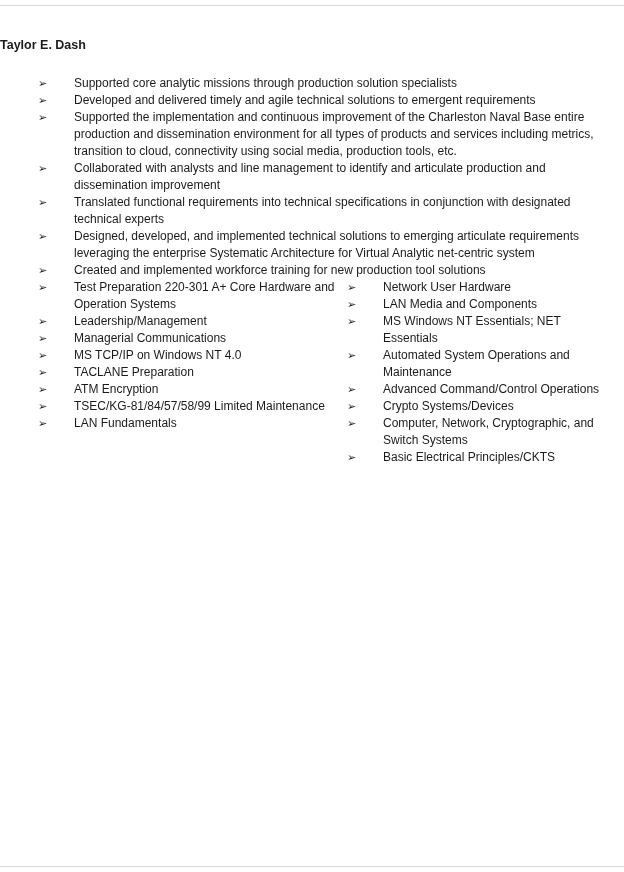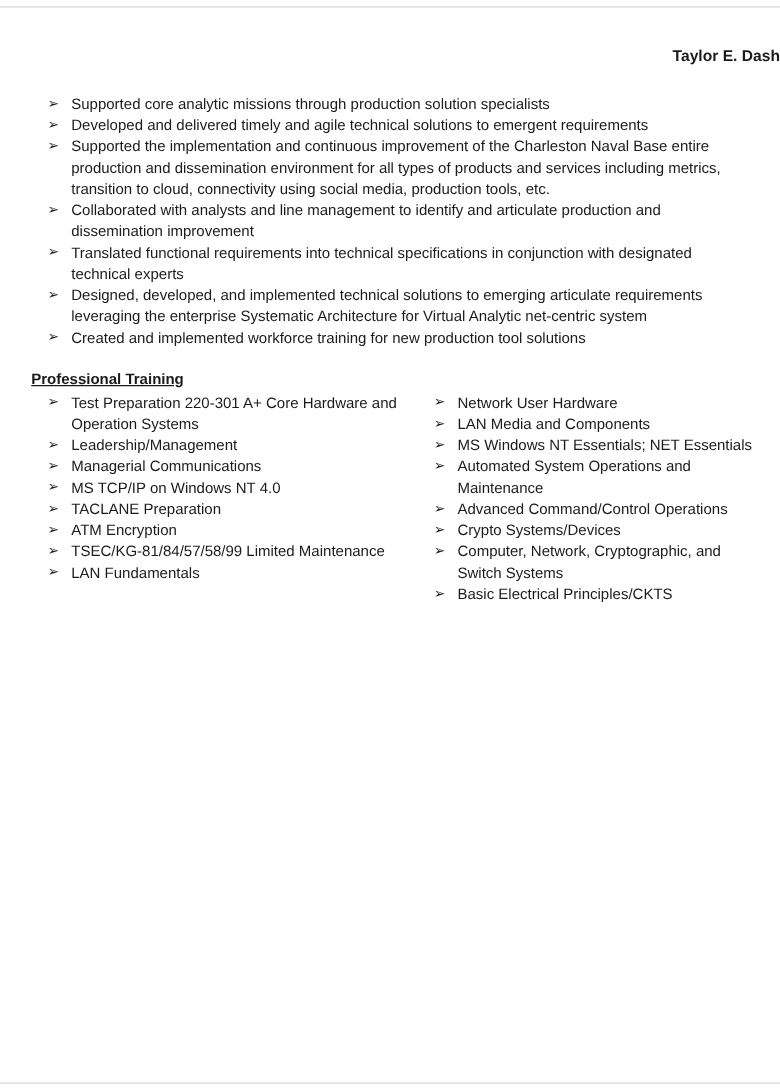--- a/index.html
+++ b/index.html
@@ -21,21 +21,21 @@
     bottom: 5px;
     left: 0;
     right: 0;
     border-top: 1px solid #d8d8d8;
     border-bottom: 1px solid #d8d8d8;
     background: #ffffff;
     box-sizing: border-box;
   }
   .doc-title {
     margin: 31px 0 0 0;
-    text-align: right;
+    text-align: left;
     font-weight: bold;
     font-size: 12.5px;
     line-height: 17px;
   }
   ul.bullet-list {
     list-style: none;
     margin: 0;
     padding: 0;
     font-size: 12px;
     line-height: 17px;
@@ -51,20 +51,21 @@
   }
   .glyph {
     flex: 0 0 19px;
     width: 19px;
     font-size: 11px;
     line-height: 17px;
     color: #1b1b1b;
   }
   .btext {
     flex: 1 1 auto;
+    margin-left: 17px;
   }
   .section-heading {
     margin: 16px 0 2px 25px;
     font-weight: bold;
     font-size: 12px;
     line-height: 17px;
     text-decoration: underline;
   }
   .training-grid {
     display: grid;
@@ -111,21 +112,20 @@
         <span class="glyph">➢</span>
         <span class="btext">Designed, developed, and implemented technical solutions to emerging articulate requirements leveraging the enterprise Systematic Architecture for Virtual Analytic net-centric system</span>
       </li>
 
       <li class="bullet">
         <span class="glyph">➢</span>
         <span class="btext">Created and implemented workforce training for new production tool solutions</span>
       </li>
     </ul>
 
-  <div class="section-heading">Professional Training</div>
 
   <div class="training-grid">
     <ul class="bullet-list">
 
         <li class="bullet">
           <span class="glyph">➢</span>
           <span class="btext">Test Preparation 220-301 A+ Core Hardware and Operation Systems</span>
         </li>
 
         <li class="bullet">

